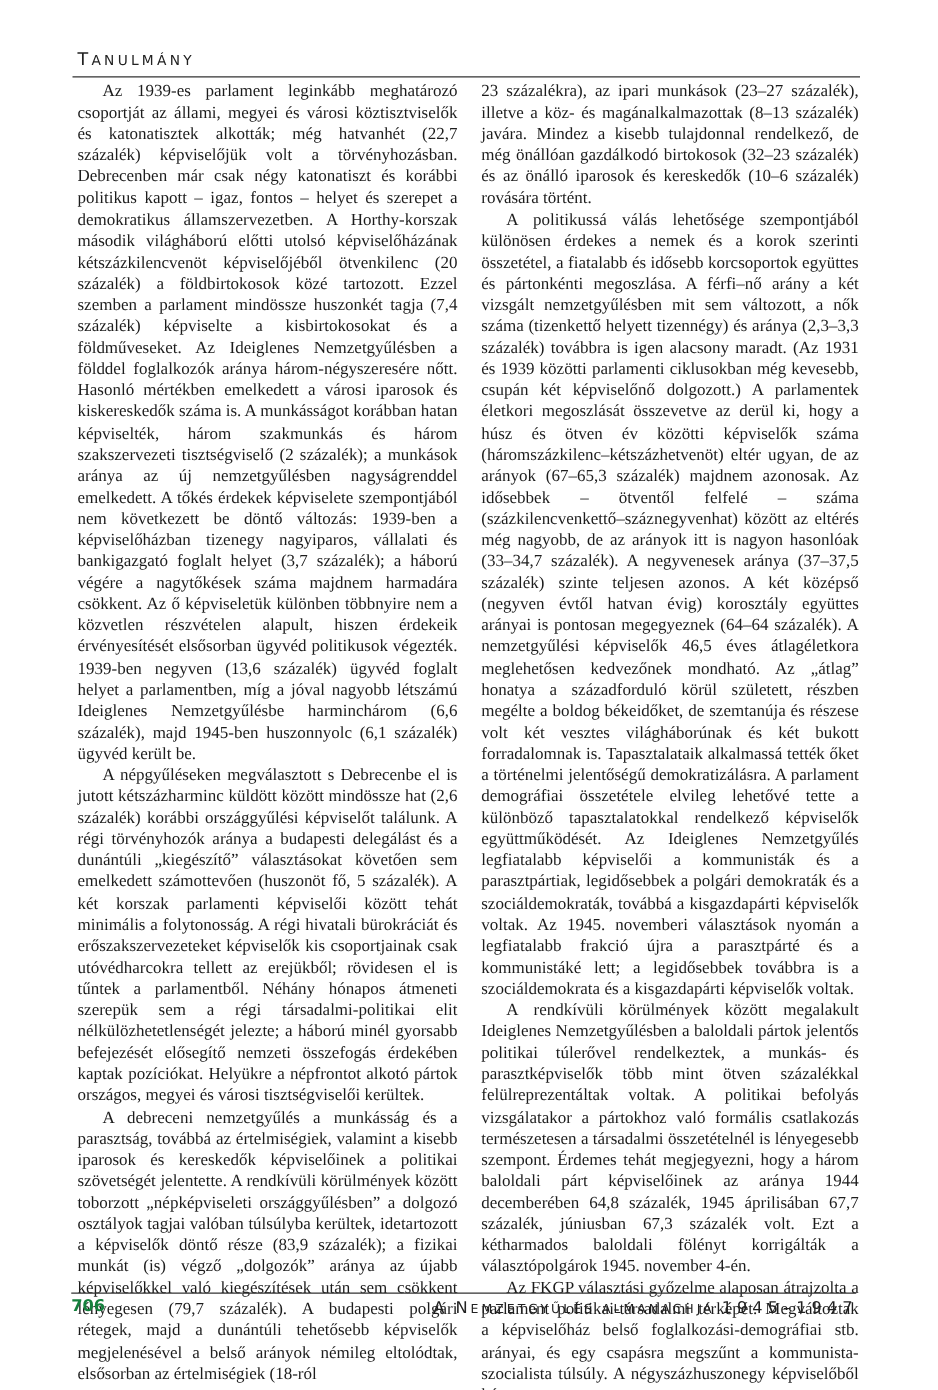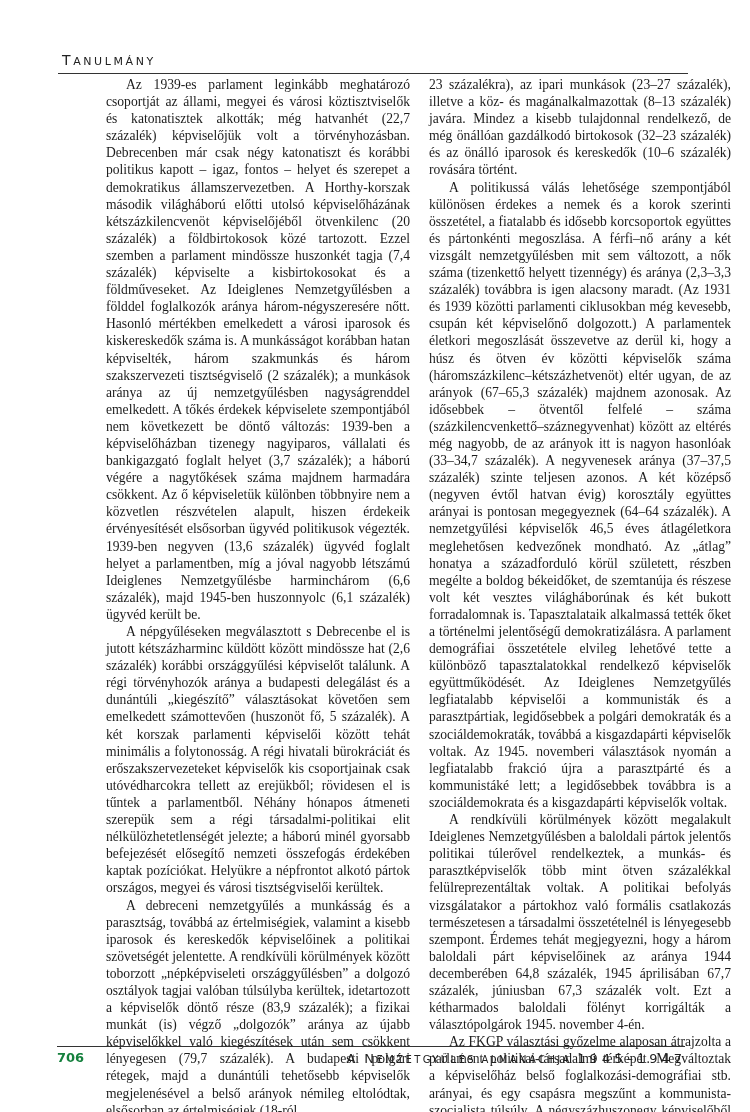--- a/index.html
+++ b/index.html
@@ -1,30 +1,30 @@
 <!DOCTYPE html>
 <html><head>
   <meta charset="utf-8">
   <style>
     html, body { margin: 0; padding: 0; background: #ffffff; }
     body { width: 750px; height: 1112px; position: relative; overflow: hidden; color: #1a1a1a; }
-    .page { position: absolute; left: 0; top: 12px; width: 750px; height: 840px; text-decoration: underline; }
+    .page { position: absolute; left: 0; top: 0; width: 750px; height: 840px; text-decoration: underline; }
     .running-head {
       position: absolute; left: 62px; top: 40px;
       font-family: "DejaVu Sans", sans-serif; font-size: 11px; letter-spacing: 2.6px;
       color: #222;
     }
     .running-head .cap { font-size: 14px; }
     .rule-top { position: absolute; left: 58px; top: 61px; width: 630px; height: 1px; background: #333; }
     .rule-bottom { position: absolute; left: 57px; top: 1034px; width: 628px; height: 1px; background: #333; }
     .col {
       position: absolute; top: 64px;
       font-family: "Liberation Serif", "DejaVu Serif", serif;
       font-size: 13.6px; line-height: 17.1px; text-align: justify;
-      hyphens: manual; color: #1c1c1c; margin-left: 44px;
+      hyphens: manual; color: #1c1c1c;
     }
     .col-left { left: 62px; width: 304px; }
     .col-right { left: 385px; width: 302px; }
     .col p { margin: 0; text-indent: 20px; }
     .col p.cont { text-indent: 0; }
     .folio {
       position: absolute; left: 57px; top: 1038px;
       font-family: "DejaVu Sans", sans-serif; font-weight: bold; font-size: 13px; color: #15803d;
     }
     .book-title {

